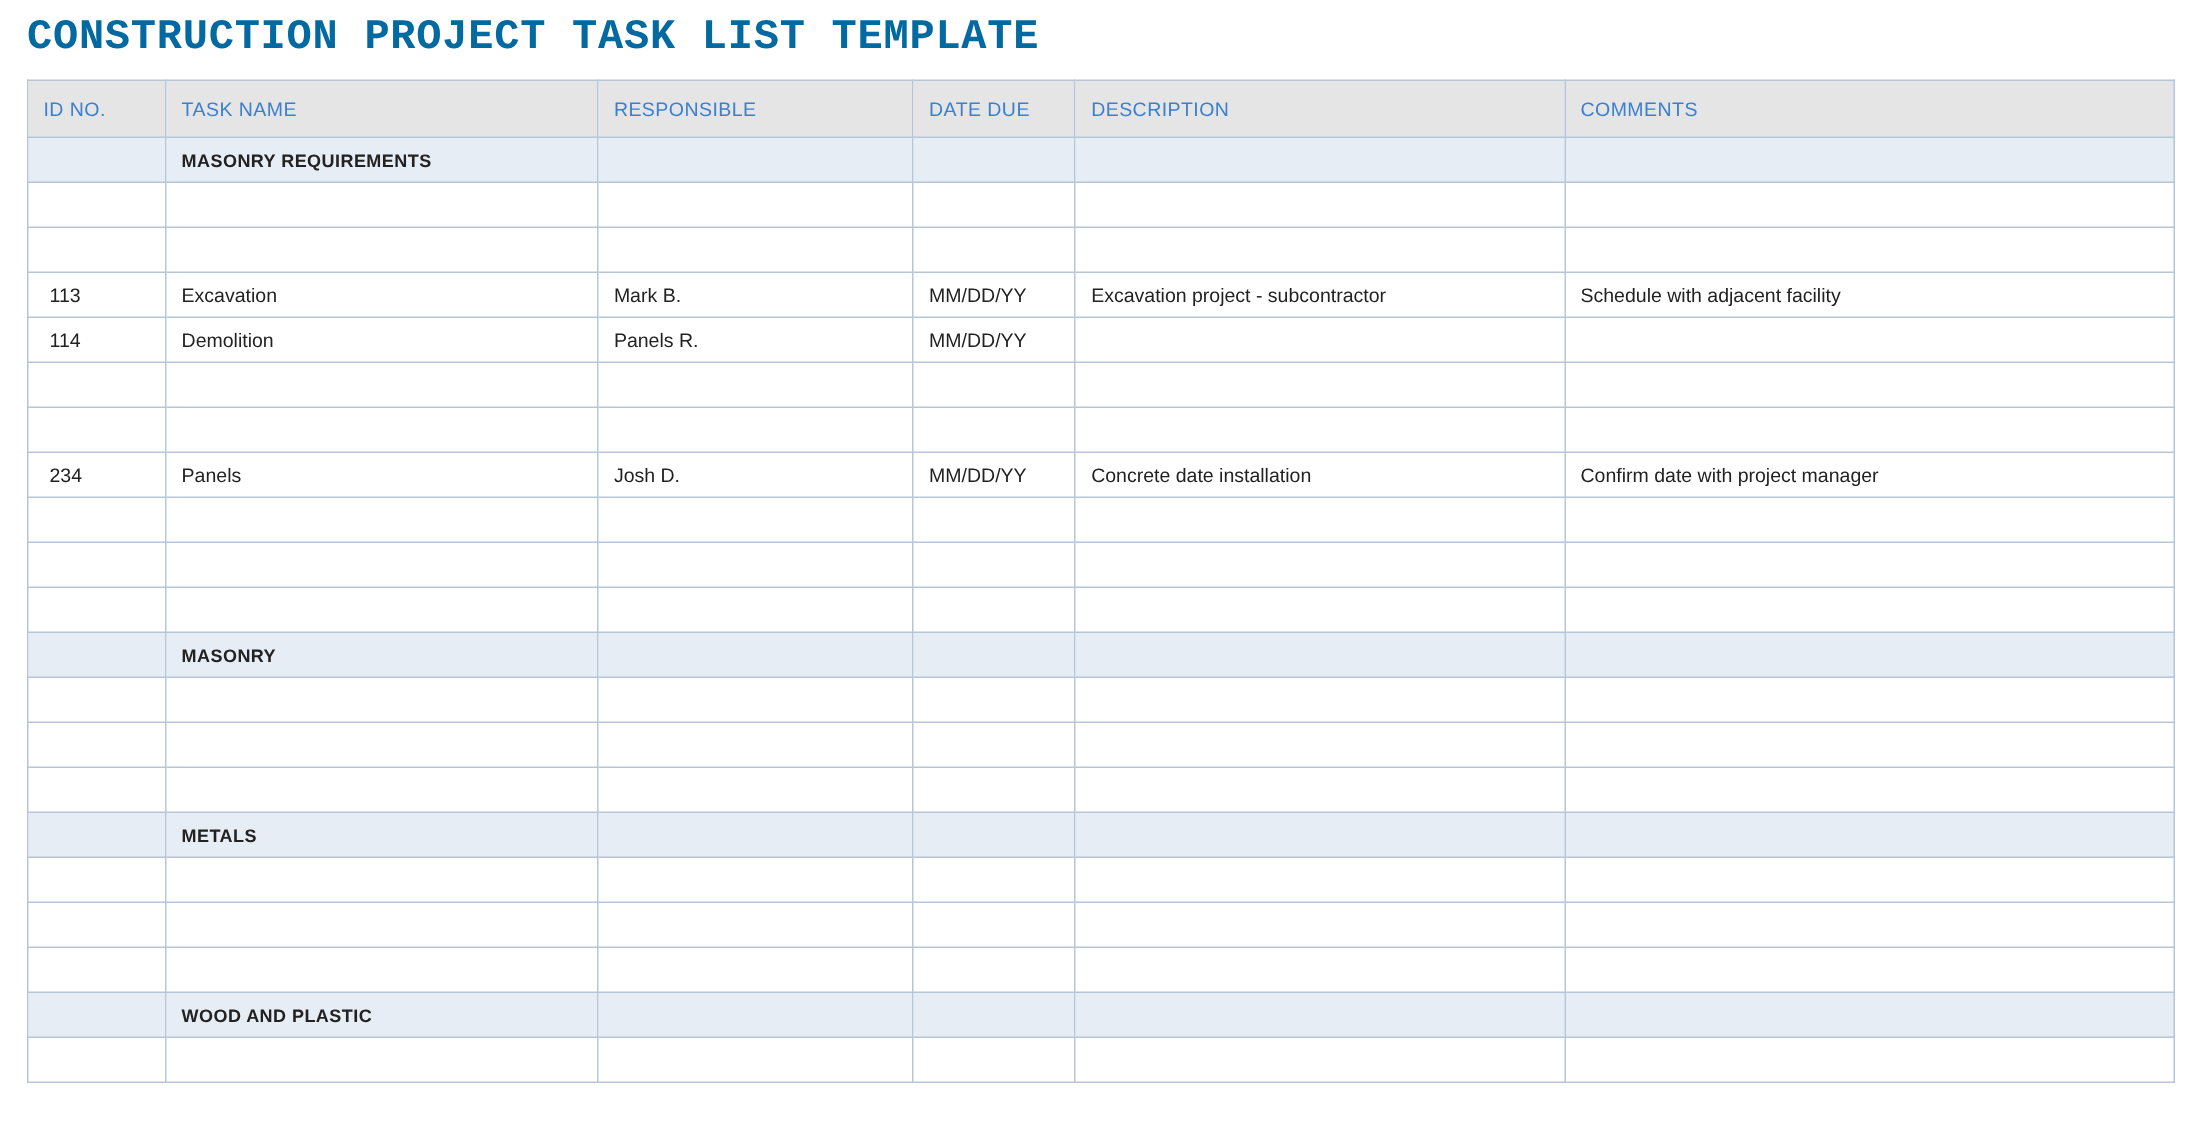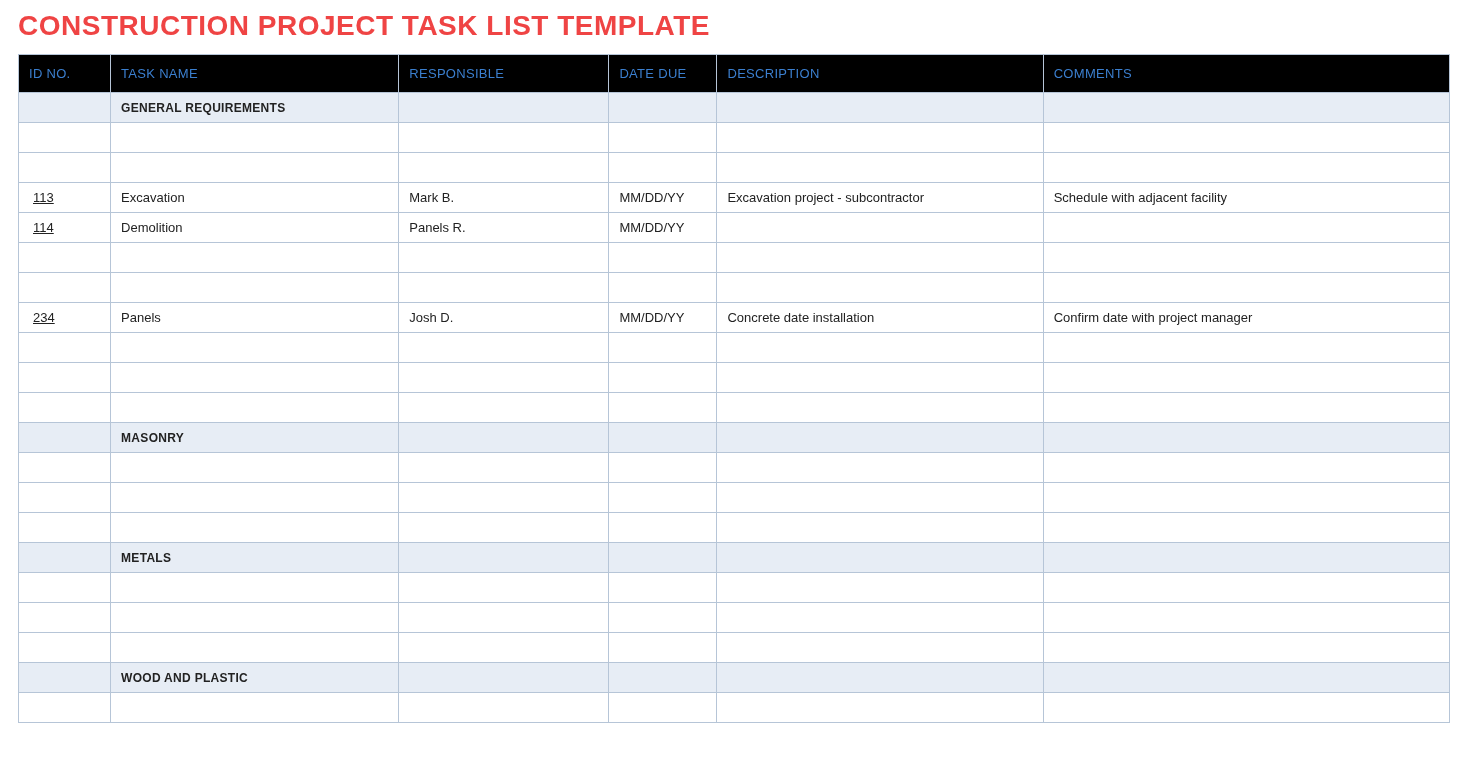--- a/index.html
+++ b/index.html
@@ -3,44 +3,45 @@
 <meta charset="utf-8">
 <style>
   * { box-sizing: border-box; margin: 0; padding: 0; }
   body {
     font-family: "Century Gothic", "Segoe UI", Arial, sans-serif;
     background: #ffffff;
     padding: 10px 18px;
     width: 1468px;
   }
   .page-title {
-    color: #ef4444;
+    color: #0369a1;
     font-weight: bold;
     font-size: 28px;
     letter-spacing: 0.5px;
     margin-bottom: 12px;
+    font-family: Liberation Mono, monospace;
   }
   table {
     border-collapse: collapse;
     width: 100%;
     table-layout: fixed;
   }
   th, td {
     border: 1px solid #b6c5d7;
     height: 30px;
     padding: 0 10px;
     font-size: 13px;
     text-align: left;
     vertical-align: middle;
     color: #222;
     overflow: hidden;
     white-space: nowrap;
   }
   th {
-    background: #000000;
+    background: #e5e5e5;
     color: #3b7fcf;
     font-weight: normal;
     font-size: 13px;
     height: 38px;
     letter-spacing: 0.3px;
   }
   .col-id { width: 92px; }
   .col-task { width: 288px; }
   .col-resp { width: 210px; }
   .col-due { width: 108px; }
@@ -48,21 +49,21 @@
   .col-comm { width: 406px; }
   tr.section td {
     background: #e7edf5;
     font-weight: bold;
     font-size: 12px;
     letter-spacing: 0.3px;
   }
   tr.section td:first-child {
     background: #e7edf5;
   }
-  td.idcell { text-align: left; padding-left: 14px; text-decoration: underline; }
+  td.idcell { text-align: left; padding-left: 14px; }
 </style>
 </head>
 <body>
 
 <h1 class="page-title">CONSTRUCTION PROJECT TASK LIST TEMPLATE</h1>
 
 <table>
   <colgroup>
     <col class="col-id">
       <col class="col-task">
@@ -77,21 +78,21 @@
       <th>TASK NAME</th>
       <th>RESPONSIBLE</th>
       <th>DATE DUE</th>
       <th>DESCRIPTION</th>
       <th>COMMENTS</th>
     </tr>
   </thead>
   <tbody id="tbody">
       <tr class="section">
         <td></td>
-        <td>GENERAL REQUIREMENTS</td>
+        <td>MASONRY REQUIREMENTS</td>
         <td></td>
         <td></td>
         <td></td>
         <td></td>
       </tr>
       <tr>
         <td class="idcell"></td>
         <td></td>
         <td></td>
         <td></td>

